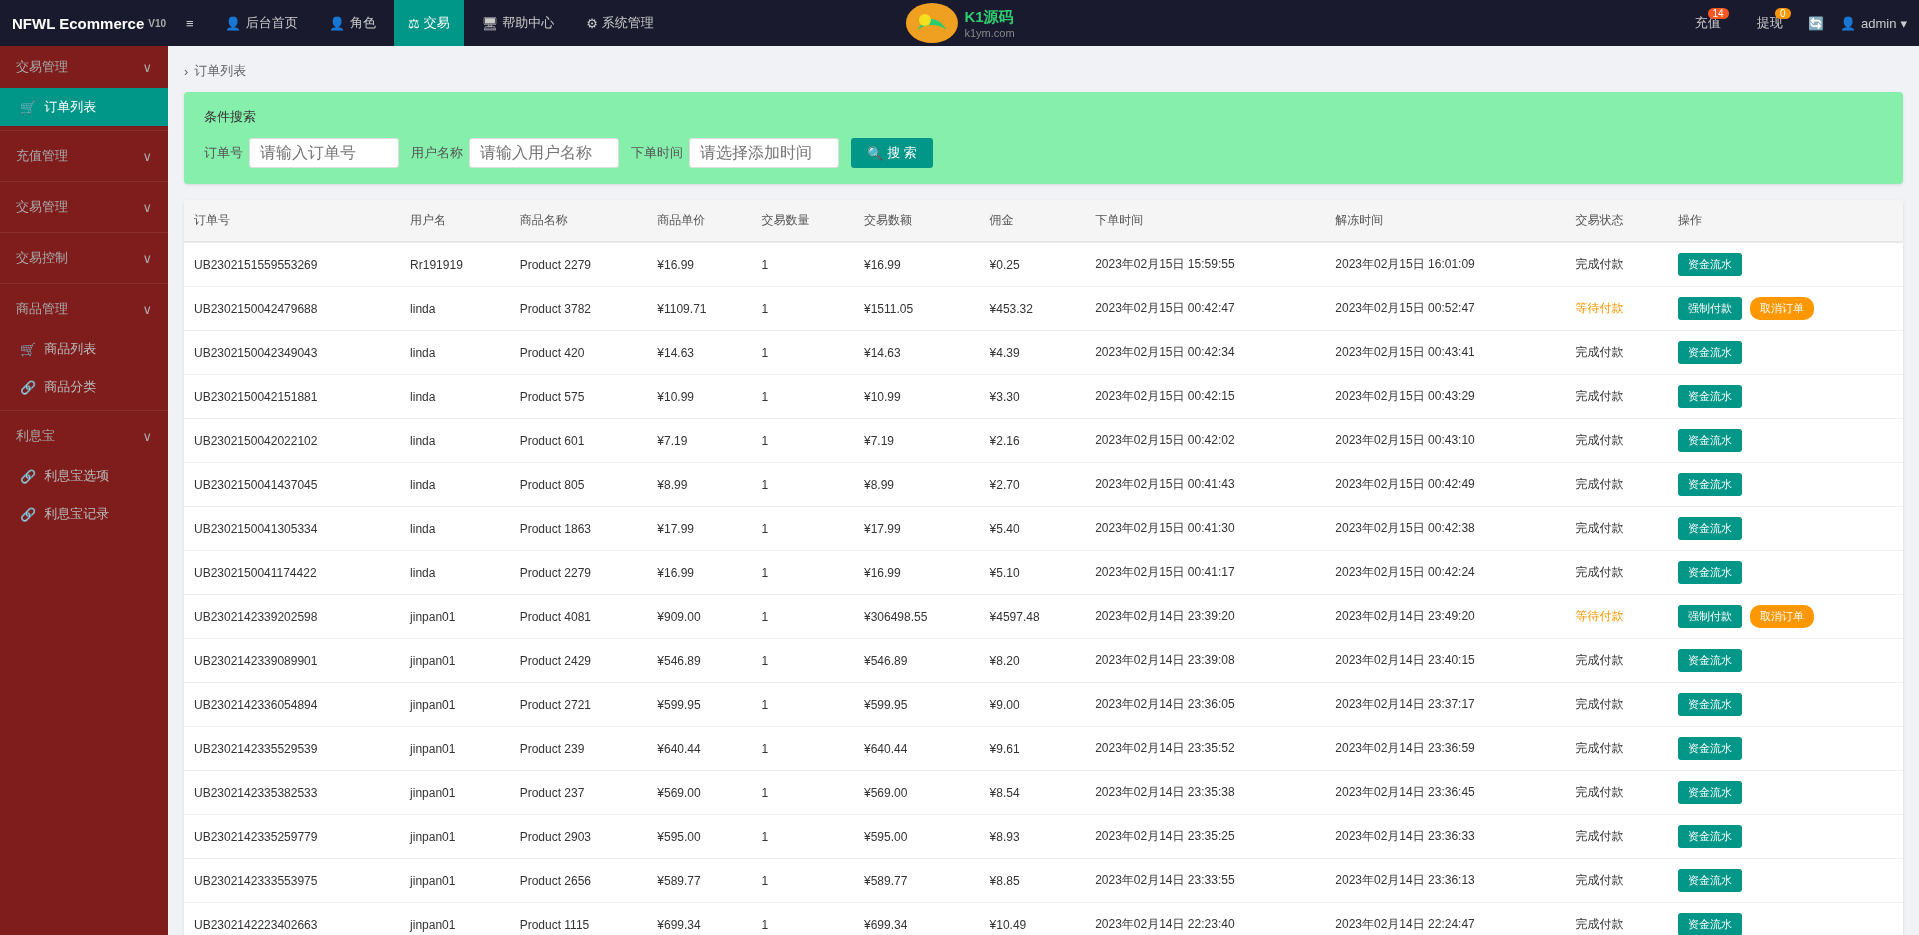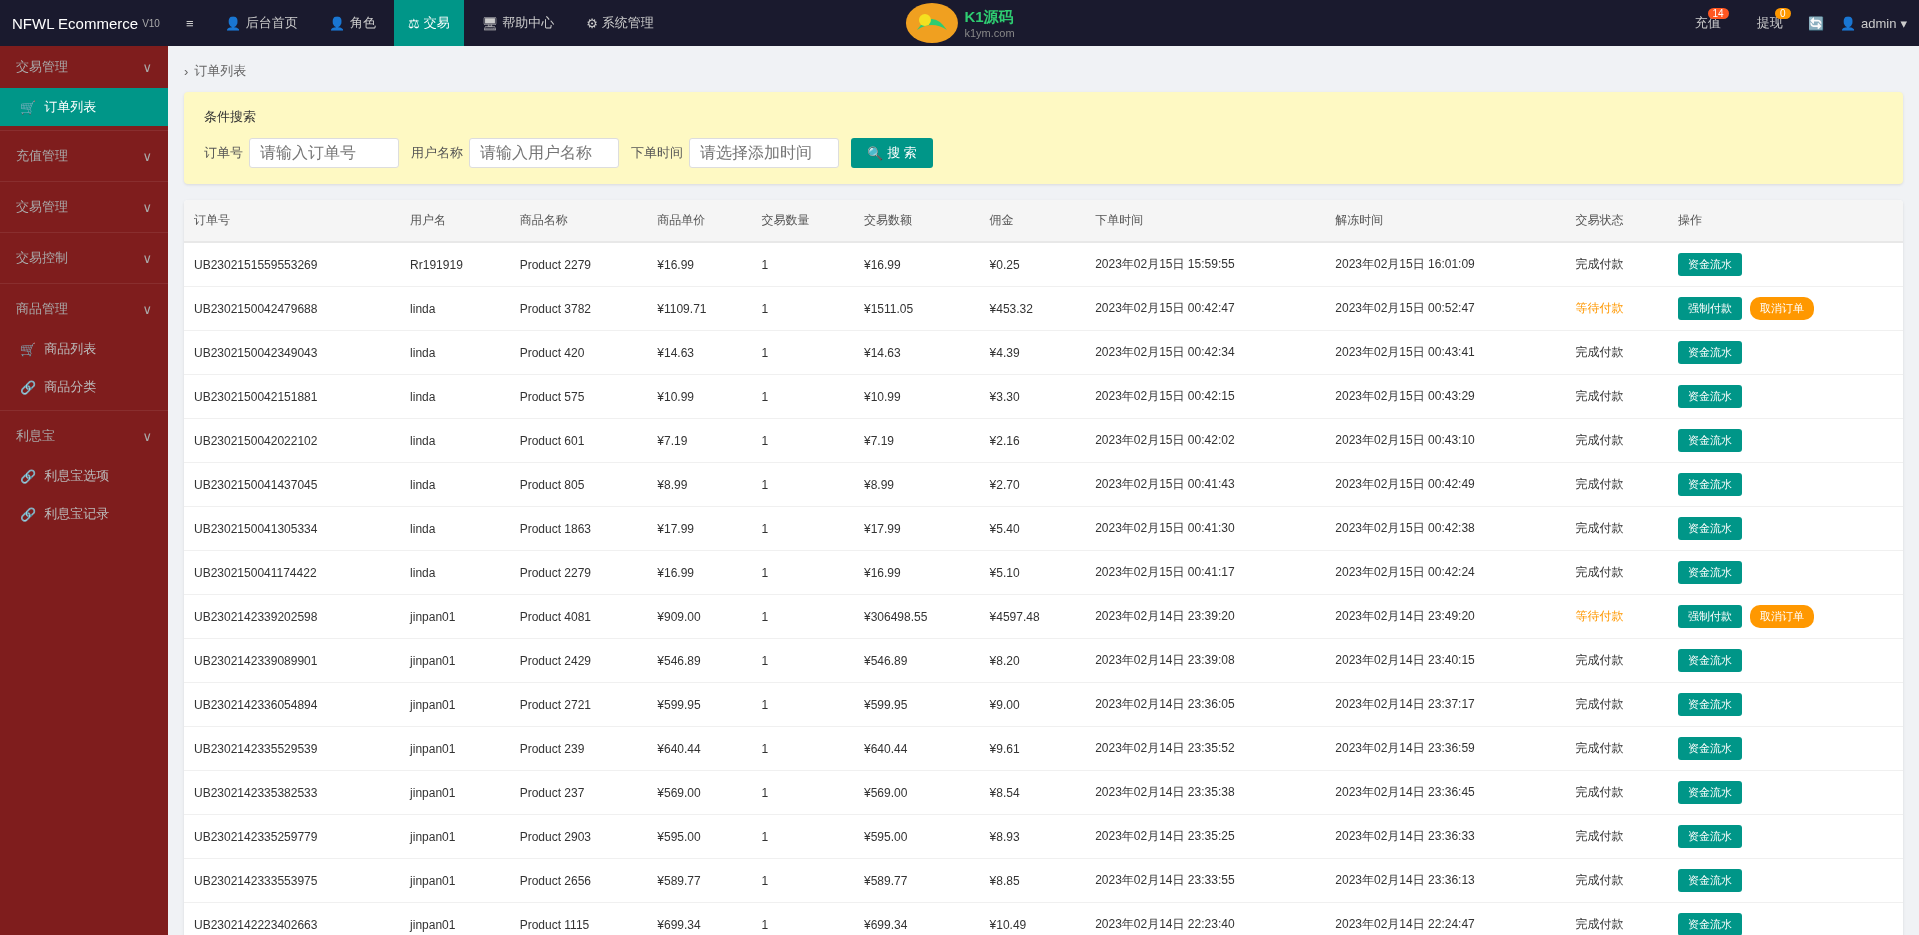--- a/index.html
+++ b/index.html
@@ -12,21 +12,21 @@
       display: flex;
       align-items: center;
       padding: 0 12px;
       position: fixed;
       top: 0; left: 0; right: 0;
       z-index: 100;
     }
     .top-nav .logo {
       color: white;
       font-size: 15px;
-      font-weight: normal;
+      font-weight: bold;
       display: flex;
       align-items: center;
       gap: 4px;
       min-width: 160px;
     }
     .logo-version {
       font-size: 10px;
       color: #aaa;
       vertical-align: super;
     }
@@ -126,21 +126,21 @@
       display: flex;
       align-items: center;
       gap: 6px;
       margin-bottom: 12px;
       color: #666;
       font-size: 13px;
     }
 
     
     .search-box {
-      background: #fef9c3;
+      background: #86efac;
       padding: 16px 20px;
       border-radius: 4px;
       margin-bottom: 16px;
       box-shadow: 0 1px 3px rgba(0,0,0,0.1);
     }
     .search-title {
       font-size: 13px;
       color: #333;
       margin-bottom: 12px;
       font-weight: 500;

